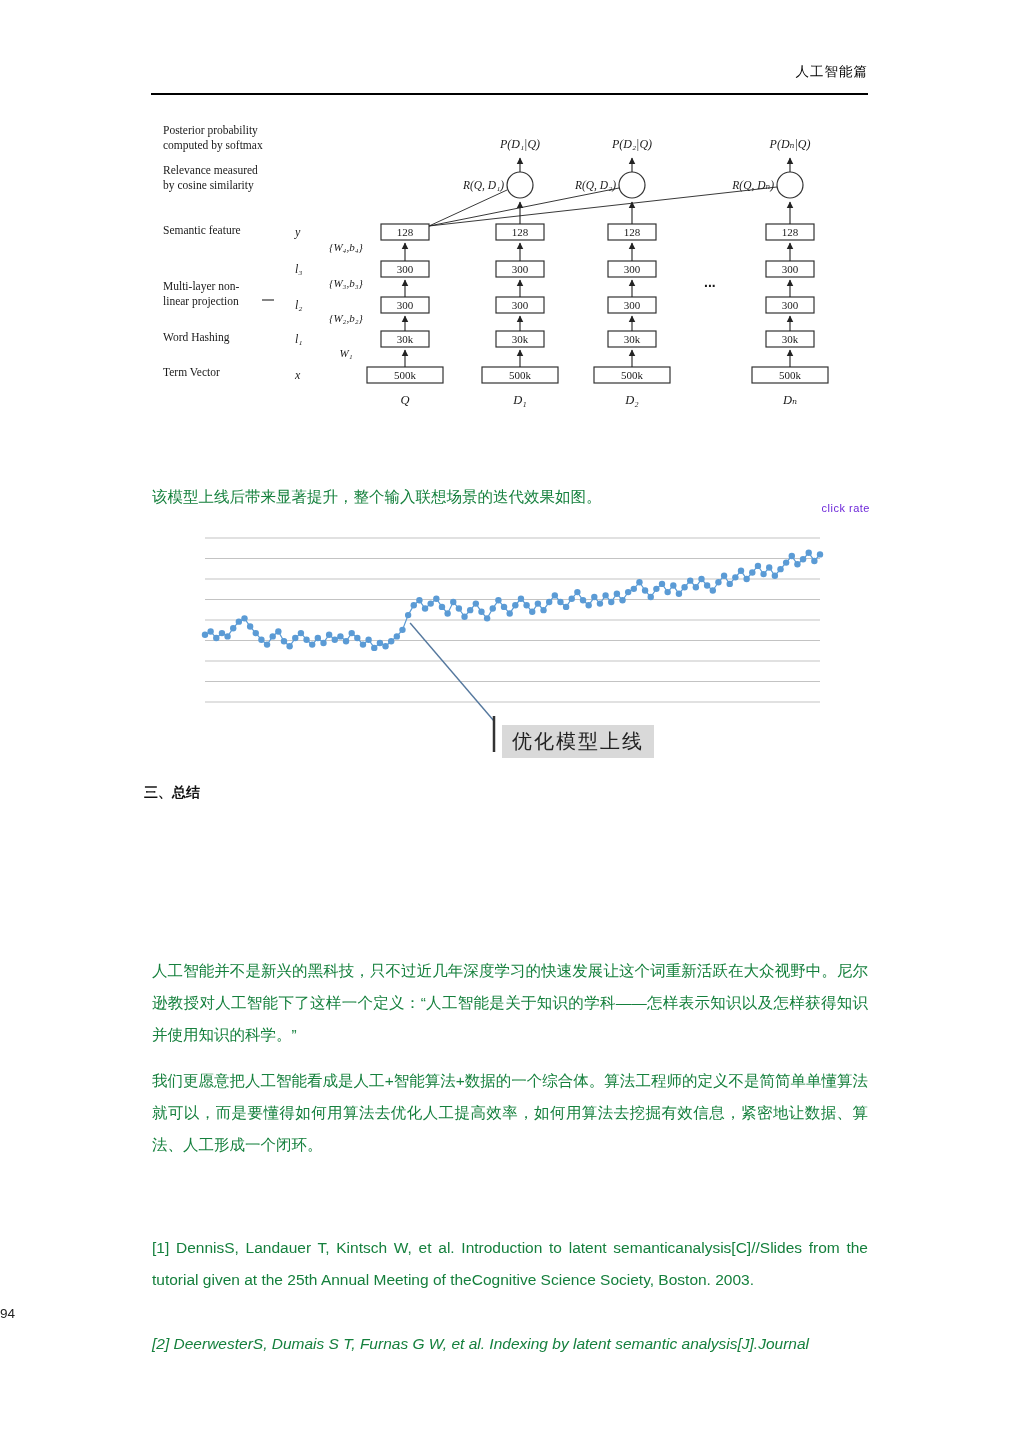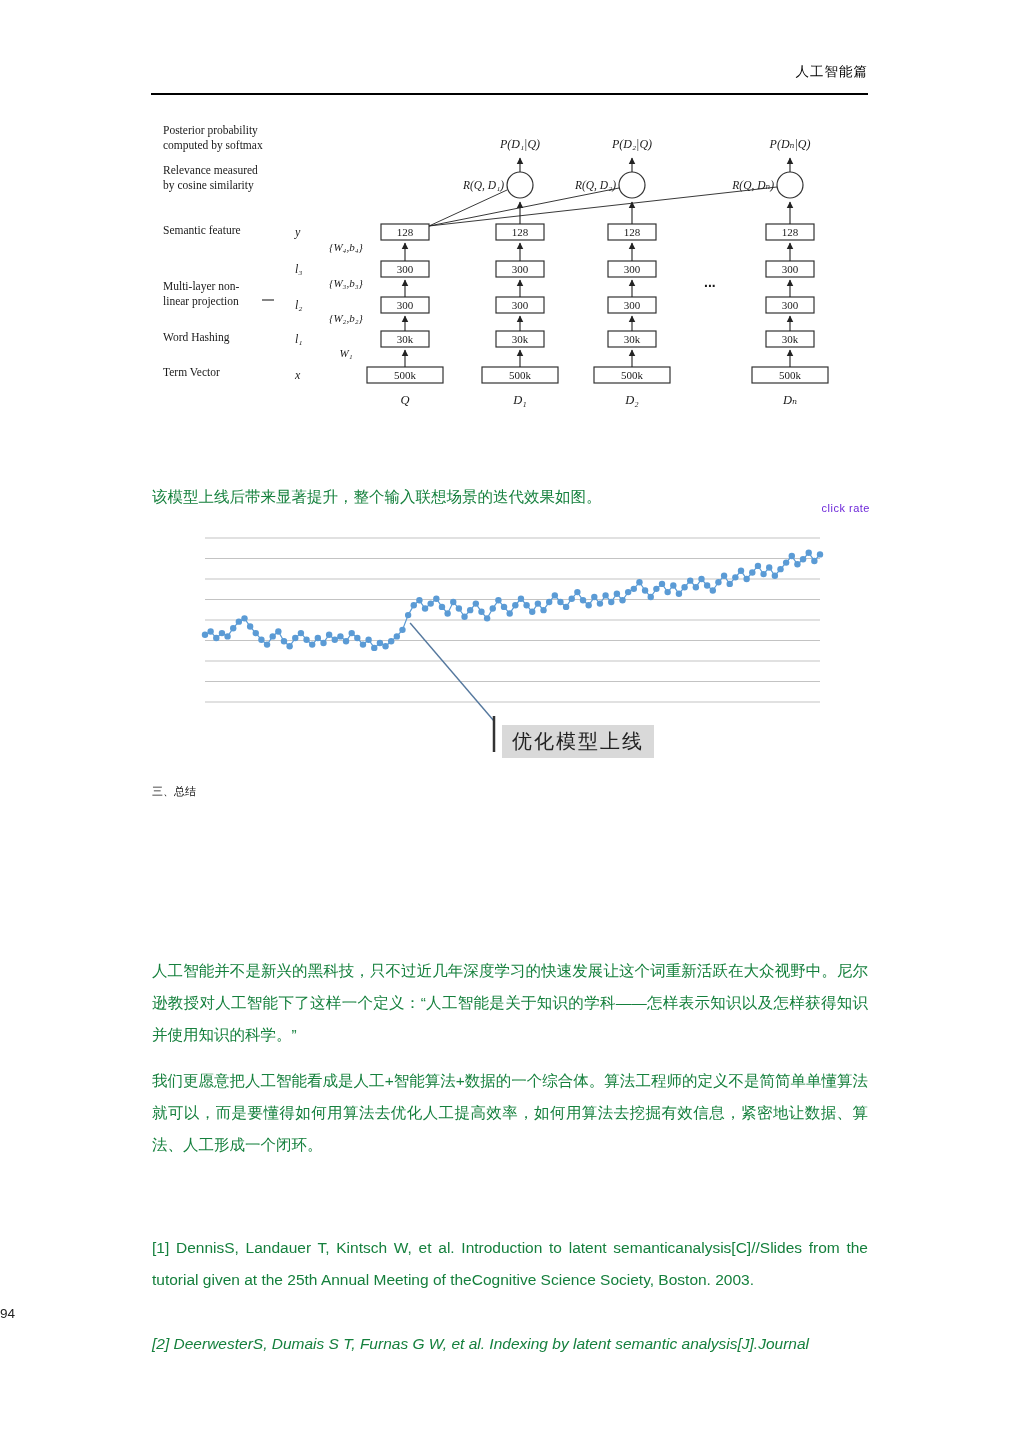--- a/index.html
+++ b/index.html
@@ -19,21 +19,21 @@
   .dp     { font-family:"Liberation Serif","DejaVu Serif",serif; font-style:italic; font-size:12px; text-anchor:middle; }
   .dr     { font-family:"Liberation Serif","DejaVu Serif",serif; font-style:italic; font-size:11.5px; text-anchor:end; }
   .dell   { font-size:14px; font-weight:bold; }
   .dbox { fill:#fff; stroke:#333; stroke-width:1.2; }
   .dline { stroke:#222; stroke-width:1.1; fill:none; }
   .dfan  { stroke:#222; stroke-width:0.9; fill:none; }
   .dcirc { fill:#fff; stroke:#333; stroke-width:1.2; }
 
   .body-par { position:absolute; left:152px; width:716px; font-size:15.5px; line-height:32px;
               text-align:justify; color:#15803d;margin-top:44px; }
-  .heading { position:absolute; left:152px; width:716px; font-size:11px; font-weight:normal; color:#111; }
+  .heading { position:absolute; left:144px; width:716px; font-size:14px; font-weight:bold; color:#111; }
 
   .chart { position:absolute; left:150px; top:500px; width:720px; height:272px; }
   .chart-title { position:absolute; top:2px; left:0; width:720px; text-align:right;
                  font-size:11px; color:#6d28d9; letter-spacing:0.5px; }
   .chart svg { position:absolute; top:0; left:0; }
   .annotation-label { position:absolute; left:352px; top:217px; padding:3px 10px;
                       font-family:"Liberation Serif","DejaVu Serif",serif; font-size:20px;
                       letter-spacing:2px; color:#222;margin-top:8px; }
 
   .page-number { position:absolute; left:0; top:1306px; width:1019px; text-align:left;

